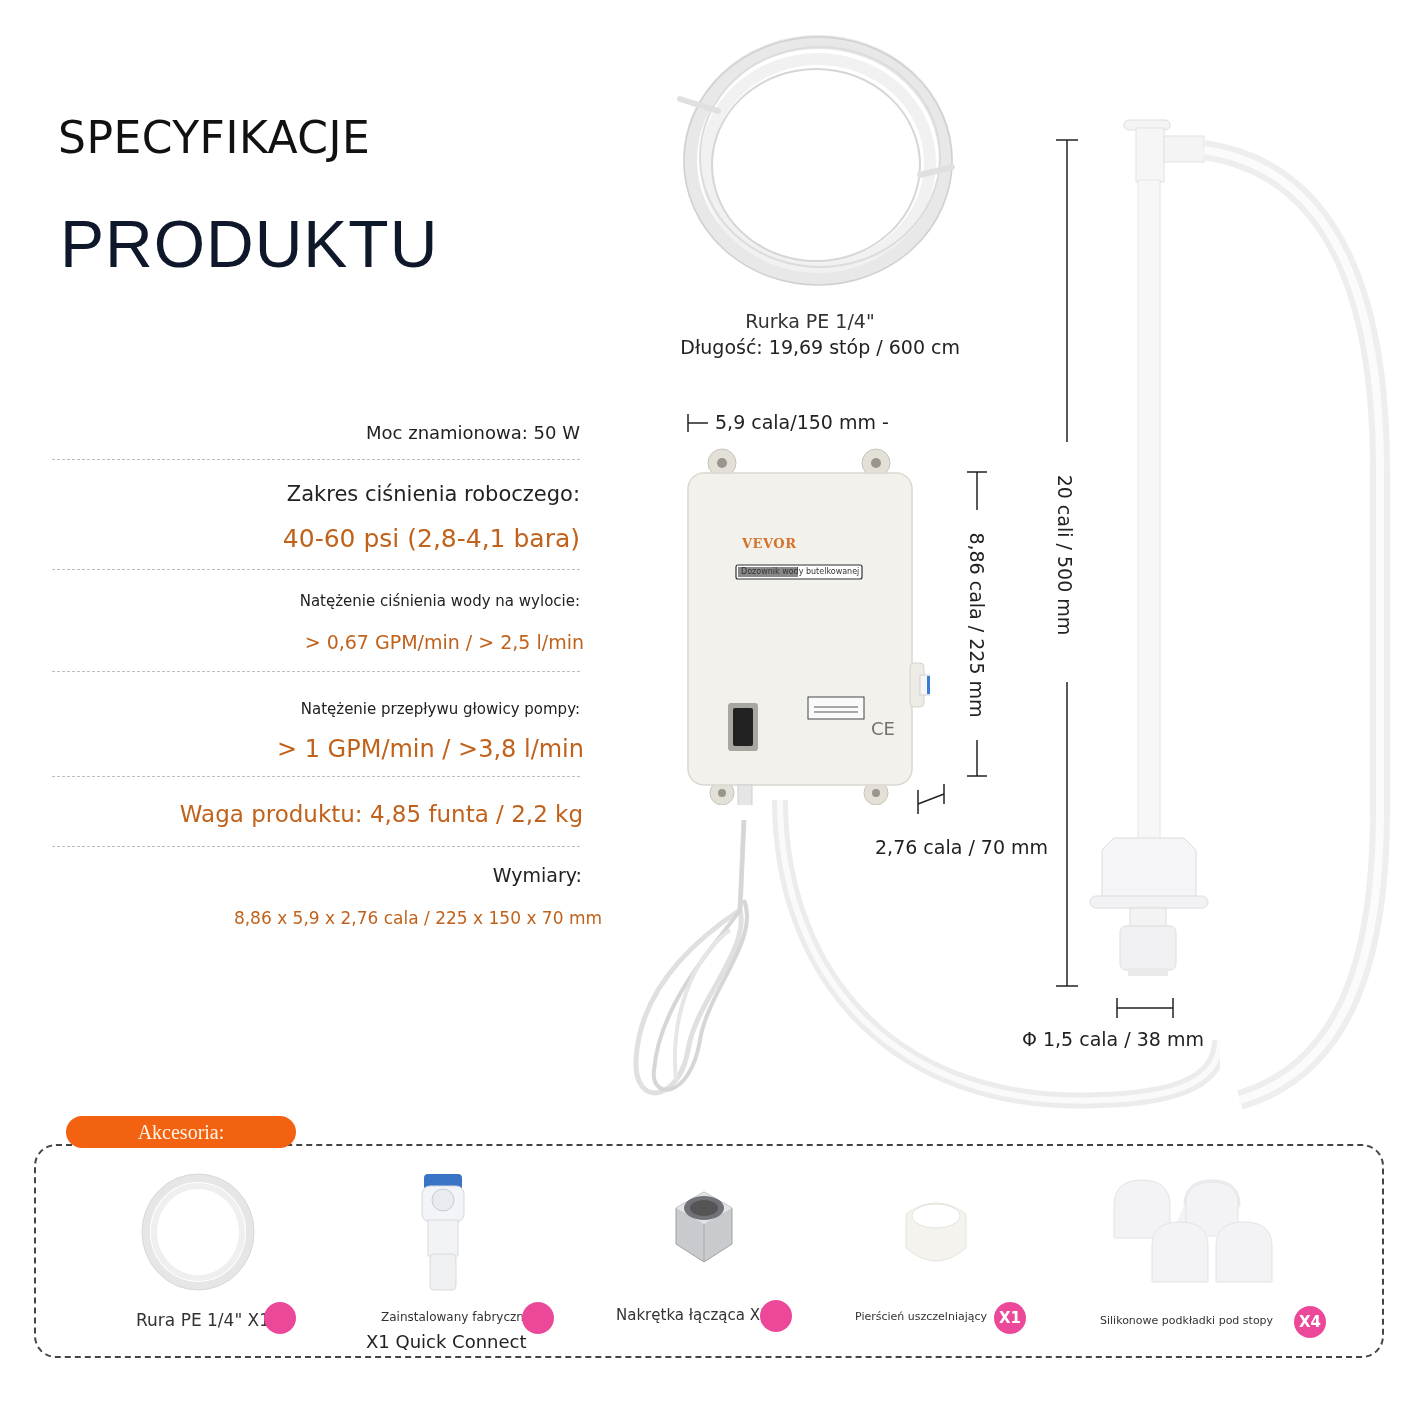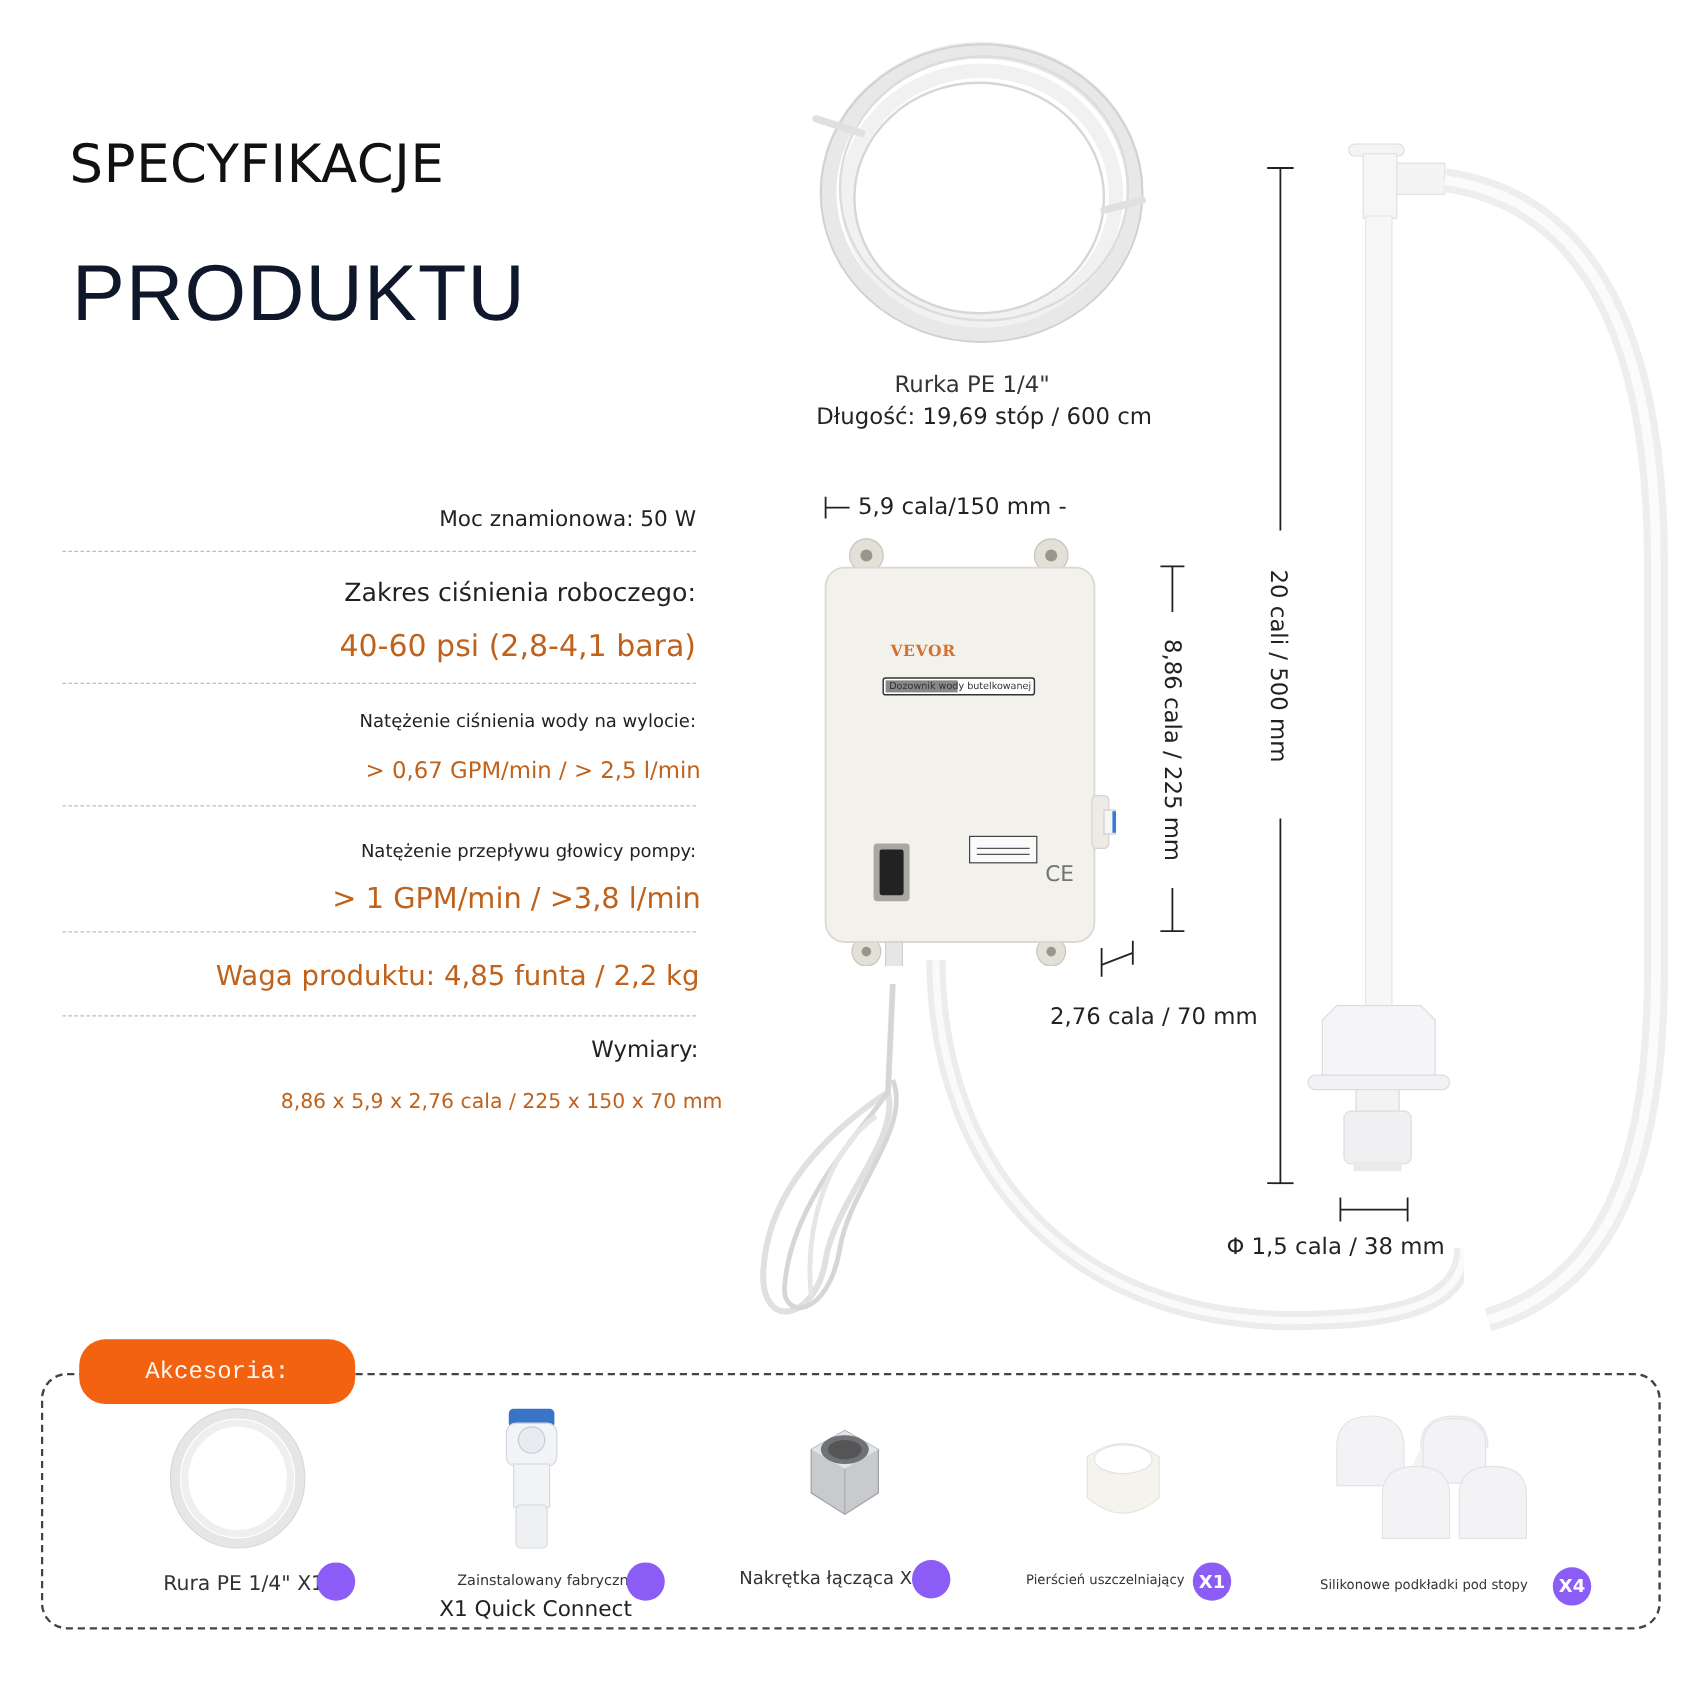--- a/index.html
+++ b/index.html
@@ -6,22 +6,22 @@
     body { width:1414px; height:1414px; position:relative; overflow:hidden; font-family:"Liberation Sans", sans-serif; color:#1a1a1a; }
     .abs { position:absolute; }
     .title1 { left:58px; top:112px; font-size:44px; font-weight:400; letter-spacing:0.5px; color:#111; font-family:"DejaVu Sans", sans-serif; }
     .title2 { left:60px; top:206px; font-size:66px; font-weight:400; letter-spacing:1px; color:#0f172a; font-family:Liberation Sans, sans-serif; }
     .spec { left:54px; width:526px;text-align:right; }
     .lbl { font-family:"DejaVu Sans", sans-serif; color:#222; }
     .val { font-family:"DejaVu Sans", sans-serif; color:#c0621c; }
     .dash { position:absolute; left:52px; width:528px; border-top:1.5px dashed #bdbdbd; height:0; }
     .dimtext { font-family:"DejaVu Sans", sans-serif; color:#222; font-size:19px; }
     .acc-box { position:absolute; left:34px; top:1144px; width:1350px; height:214px; border:2px dashed #444; border-radius:22px; box-sizing:border-box; }
-    .acc-pill { position:absolute; left:66px; top:1116px; width:230px; height:54px; background:#f26210; border-radius:22px; color:#fff5e8; font-family:Liberation Mono, monospace; font-size:20px; display:flex; align-items:center; justify-content:center; }
-    .badge { position:absolute; width:32px; height:32px; border-radius:50%; background:#8b5cf6; color:#fff; font-family:"DejaVu Sans", sans-serif; font-size:15px; font-weight:bold; display:flex; align-items:center; justify-content:center; }
+    .acc-pill { position:absolute; left:66px; top:1116px; width:230px; height:32px; background:#f26210; border-radius:22px; color:#fff5e8; font-family:Liberation Serif, serif; font-size:20px; display:flex; align-items:center; justify-content:center; }
+    .badge { position:absolute; width:32px; height:32px; border-radius:50%; background:#ec4899; color:#fff; font-family:"DejaVu Sans", sans-serif; font-size:15px; font-weight:bold; display:flex; align-items:center; justify-content:center; }
     .acc-label { position:absolute; font-family:"DejaVu Sans", sans-serif; color:#333; white-space:nowrap; }
   </style>
 </head>
 <body>
 
 <div class="abs title1">SPECYFIKACJE</div>
 <div class="abs title2">PRODUKTU</div>
 
 <div class="abs spec lbl" style="top:422px;font-size:18px;">Moc znamionowa: 50 W</div>
 <div class="dash" style="top:459px;"></div>

